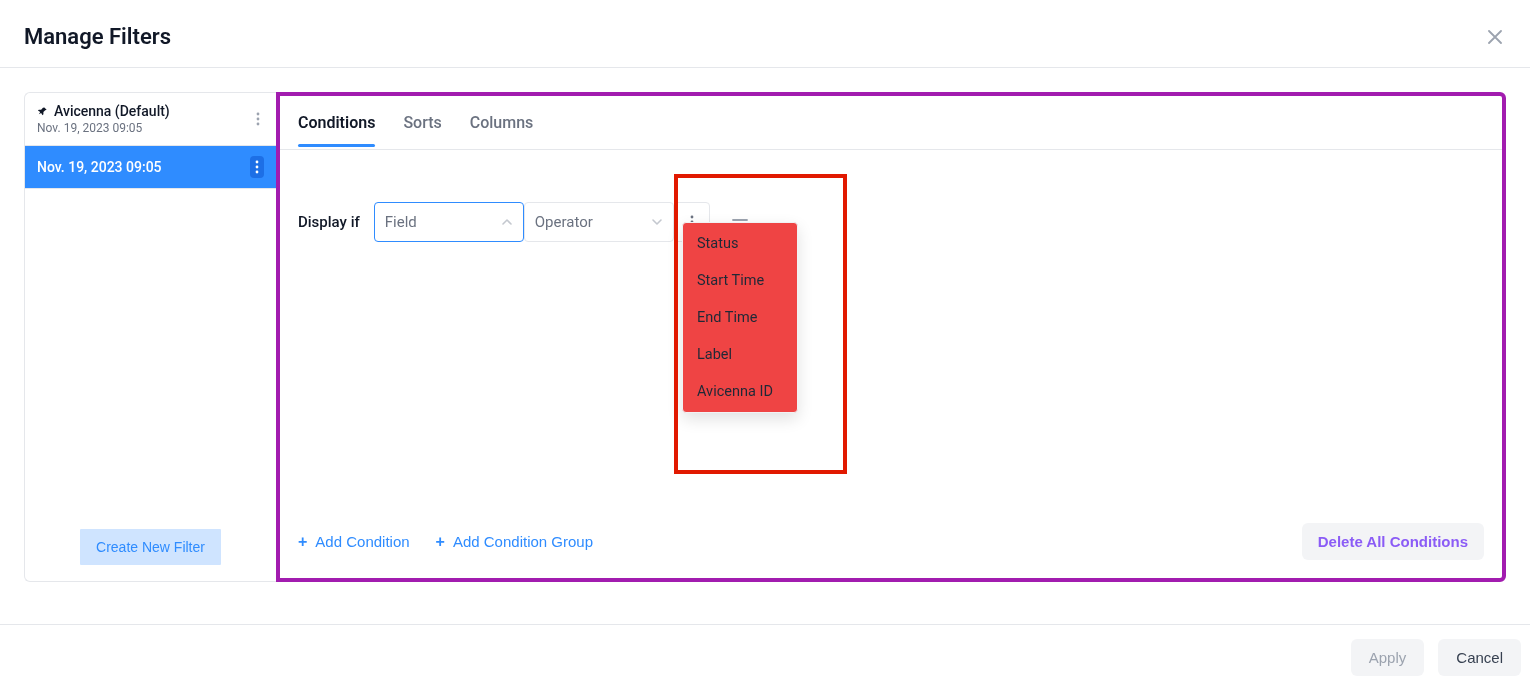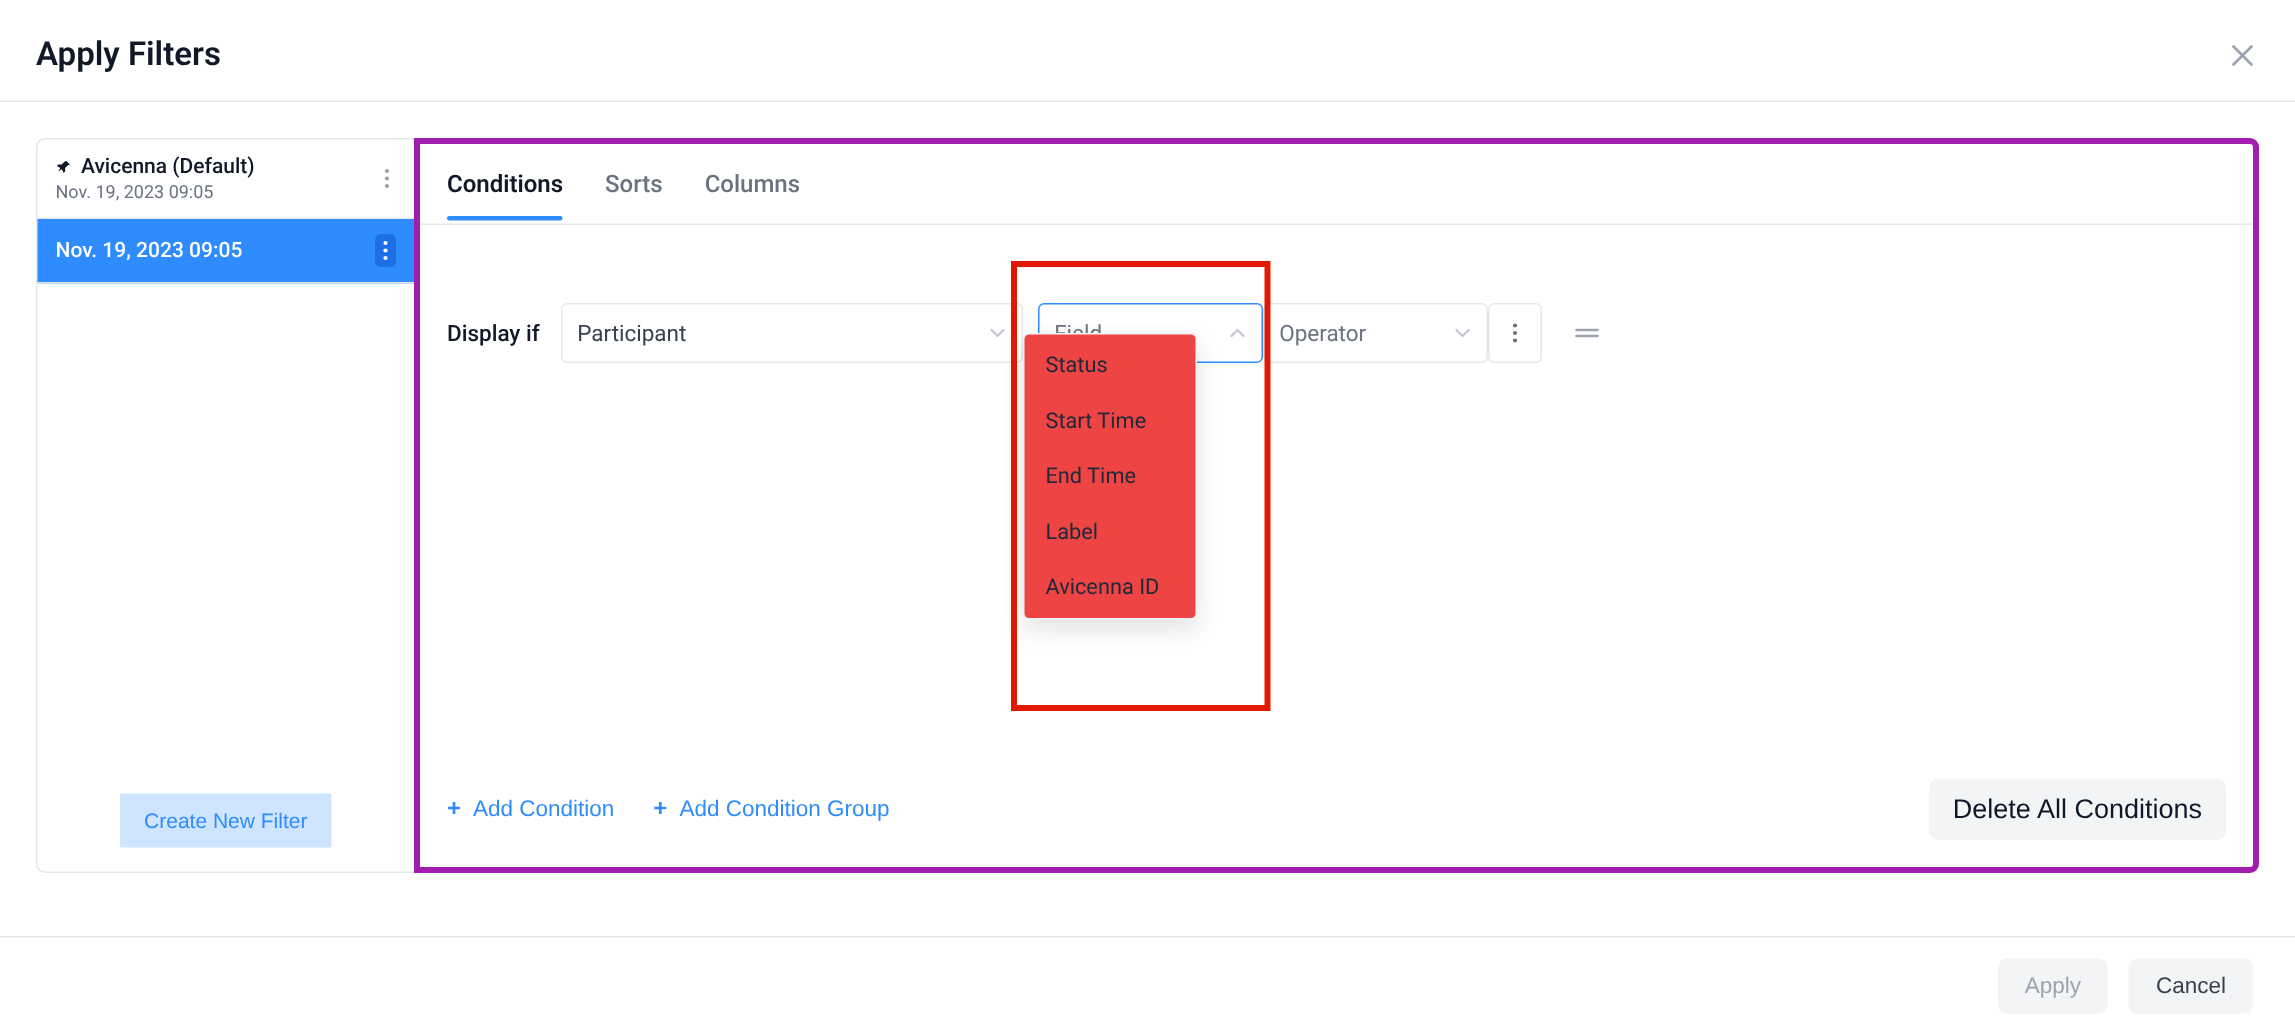--- a/index.html
+++ b/index.html
@@ -265,30 +265,31 @@
   }
   .link-btn .plus {
     font-weight: 700;
     font-size: 16px;
   }
   .delete-all {
     background: #f3f4f6;
     border: none;
     border-radius: 6px;
     padding: 10px 16px;
-    font-size: 18px;
-    color: #0f172a;
-    cursor: pointer;
+    font-size: 15px;
+    color: #8b5cf6;
+    cursor: pointer;
+    font-weight: bold;
   }
 
   .modal-footer {
     position: absolute;
     bottom: 0; left: 0; right: 0;
     border-top: 1px solid #e5e7eb;
-    padding: 14px 28px;
+    padding: 14px 9px;
     display: flex;
     justify-content: flex-end;
     gap: 14px;
     background: #fff;
   }
   .btn {
     border-radius: 6px;
     padding: 10px 18px;
     font-size: 15px;
     cursor: pointer;
@@ -301,21 +302,21 @@
     cursor: not-allowed;
   }
   svg { display:block; }
 </style>
 </head>
 <body>
 
 <div class="modal">
 
   <div class="modal-header">
-    <div class="modal-title">Apply Filters</div>
+    <div class="modal-title">Manage Filters</div>
     <div class="close-btn">
       <svg width="14" height="14" viewBox="0 0 14 14">
           <path d="M1 1 L13 13 M13 1 L1 13" stroke="#9ca3af" stroke-width="1.8" stroke-linecap="round"></path>
         </svg>
     </div>
   </div>
 
   <div class="body">
 
     <div class="sidebar">
@@ -367,28 +368,20 @@
         <div class="tab active">Conditions</div>
         <div class="tab">Sorts</div>
         <div class="tab">Columns</div>
       </div>
 
       <div class="conditions-area">
 
         <div class="cond-row">
           <span class="display-if">Display if</span>
 
-          <div class="select participant has-value">
-            <span class="sel-text">Participant</span>
-            <span class="chev">
-              <svg width="12" height="12" viewBox="0 0 12 12">
-                  <path d="M2 4l4 4 4-4" stroke="#c4c8cf" stroke-width="1.6" fill="none" stroke-linecap="round" stroke-linejoin="round"></path>
-                </svg>
-            </span>
-          </div>
 
           <div class="select field">
             <span class="sel-text">Field</span>
             <span class="chev">
               <svg width="12" height="12" viewBox="0 0 12 12">
                   <path d="M2 8l4-4 4 4" stroke="#c4c8cf" stroke-width="1.6" fill="none" stroke-linecap="round" stroke-linejoin="round"></path>
                 </svg>
             </span>
           </div>
 

